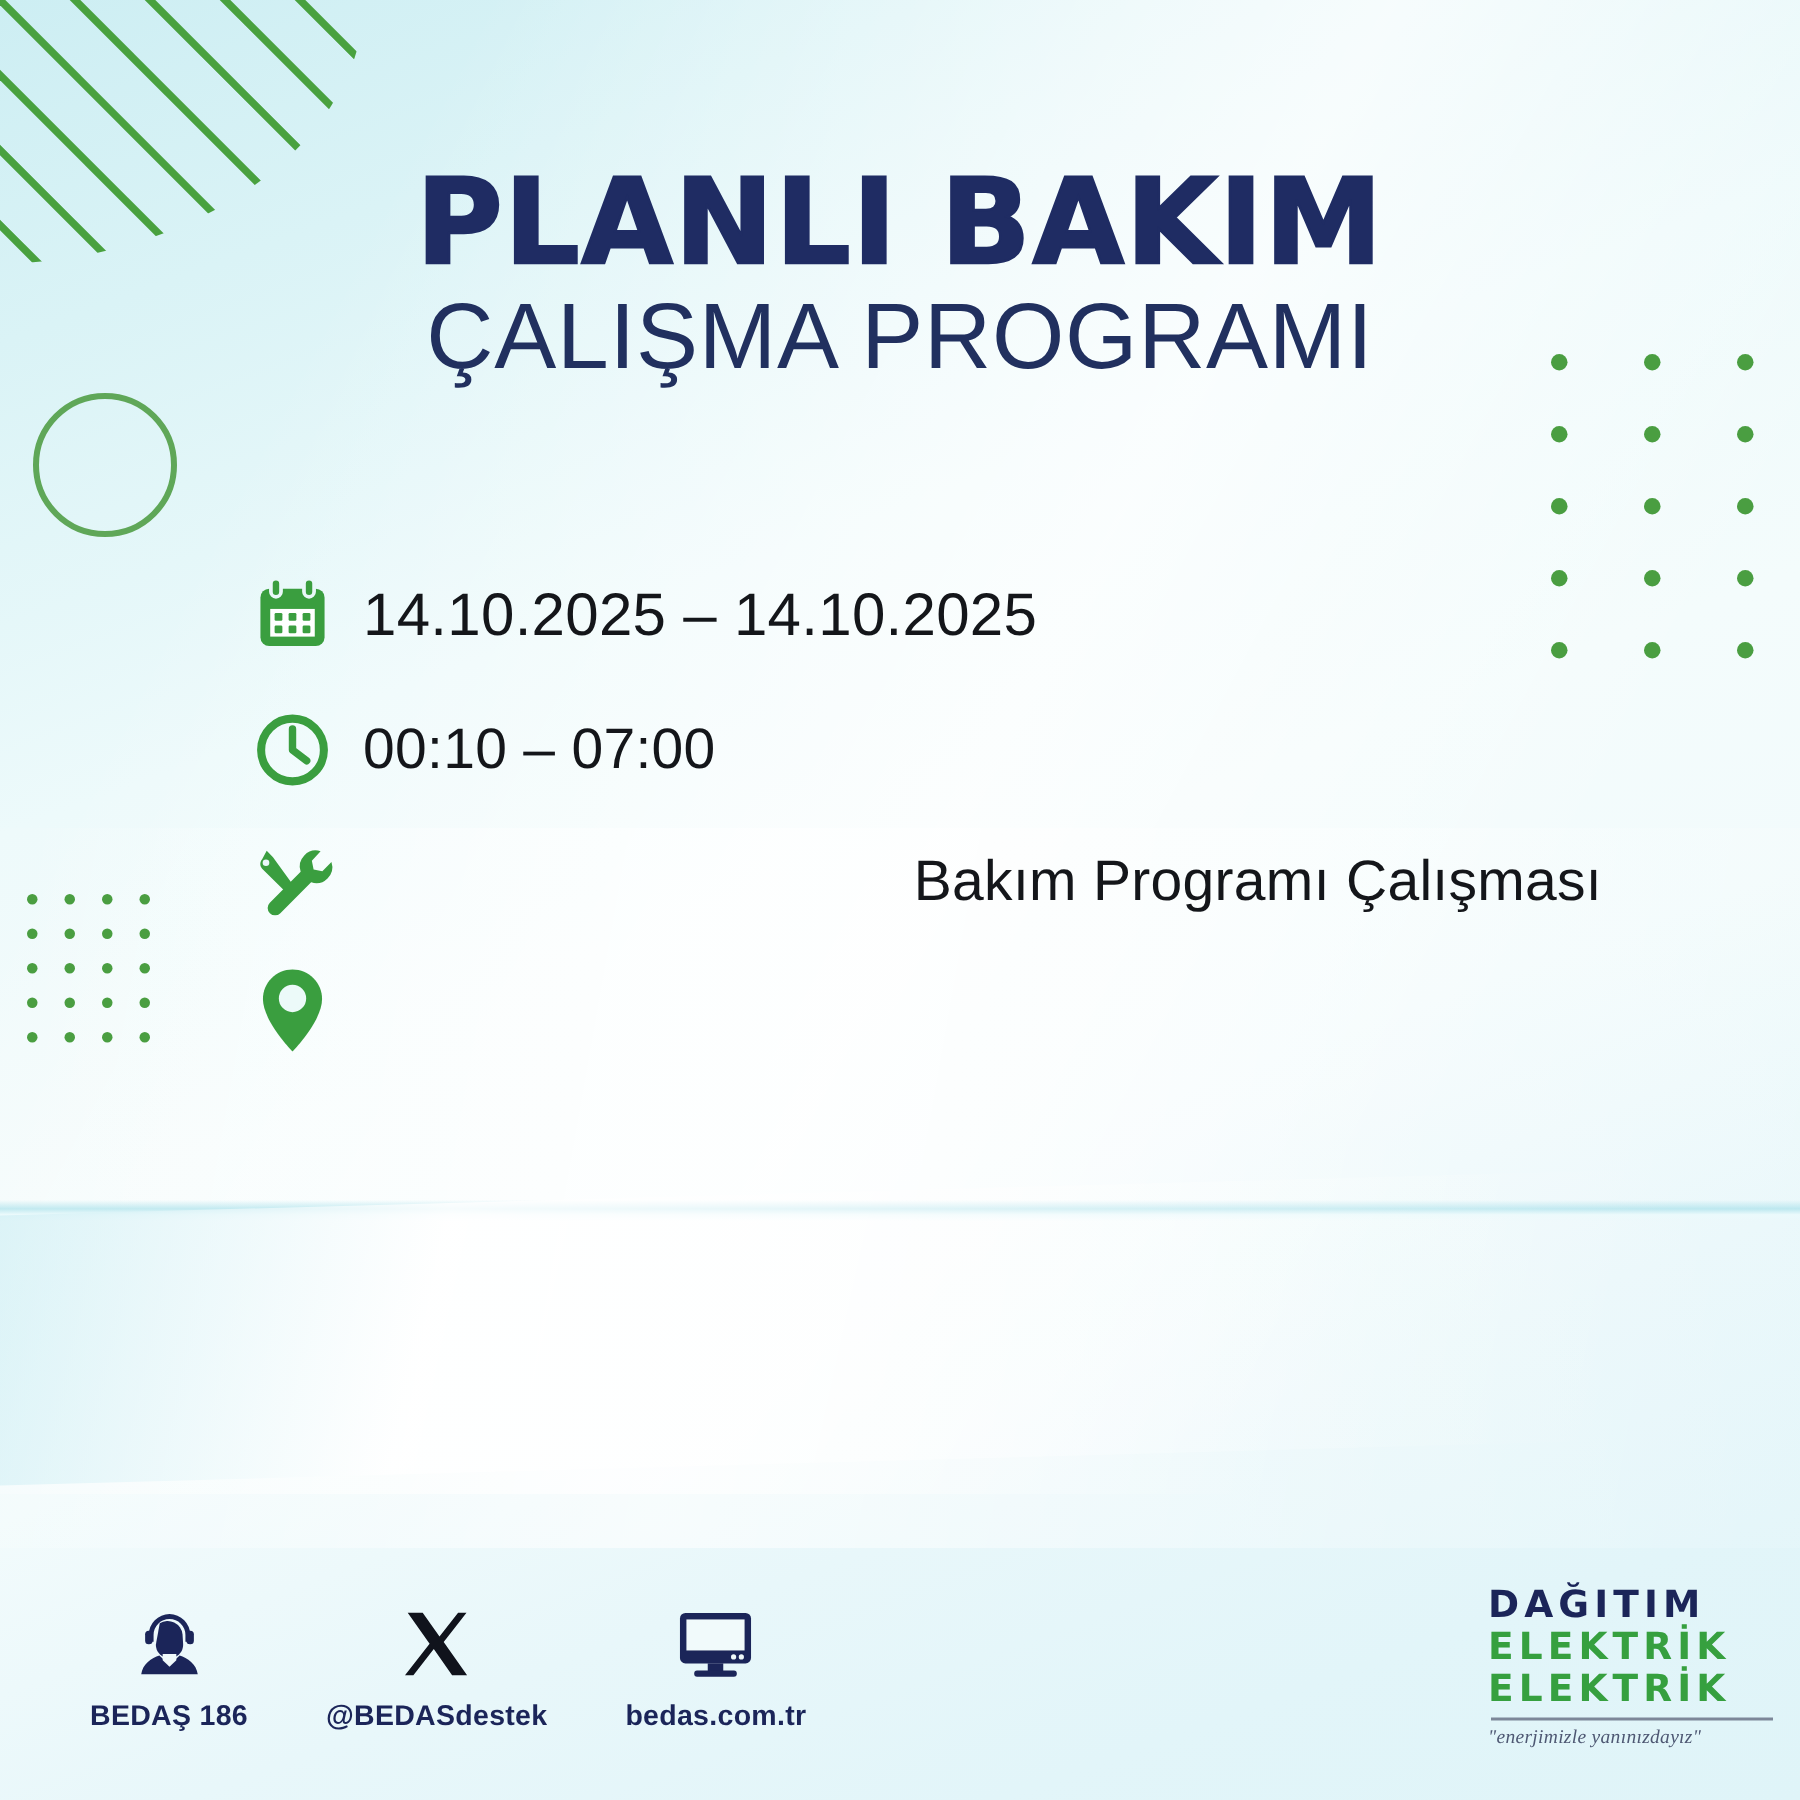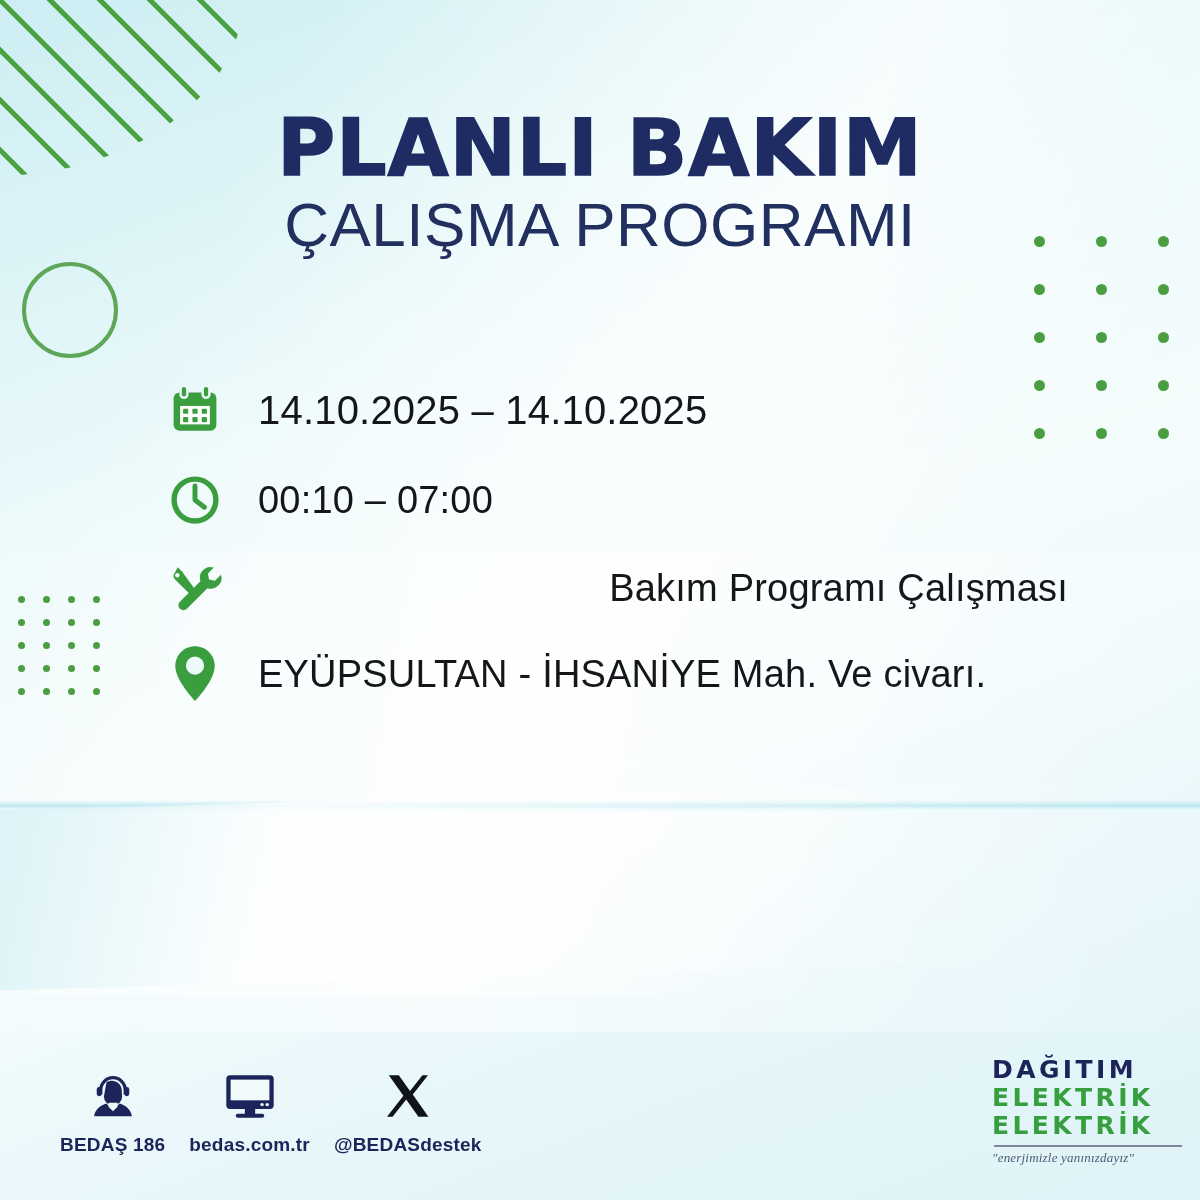--- a/index.html
+++ b/index.html
@@ -63,29 +63,29 @@
     font-size:62px;line-height:1;font-weight:normal;letter-spacing:.5px;
     color:#21305f;font-family:"Liberation Sans", sans-serif;
   }
 
   
   .info{position:absolute;left:168px;top:378px;width:900px;}
   .row{display:flex;align-items:center;min-height:64px;margin-bottom:26px;}
   .row .ic{width:74px;flex:0 0 74px;display:flex;align-items:center;justify-content:flex-start;}
   .row .tx{
     font-size:38px;color:#14161a;letter-spacing:.2px;
-    font-family:"Liberation Sans", sans-serif;white-space:nowrap;margin-left:16px;
+    font-family:"Liberation Sans", sans-serif;white-space:nowrap;
   }
   .row.r-date .tx{font-size:40px;}
   .row.r-time{margin-bottom:24px;}
   .row.r-work{margin-bottom:22px;justify-content:space-between;}
   .row.r-loc .tx{font-size:38px;}
 
   
-  .footer{position:absolute;left:60px;top:1066px;display:flex;align-items:flex-start;gap:24px;}
+  .footer{position:absolute;left:60px;top:1066px;display:flex;align-items:flex-start;gap:52px;}
   .fitem{width:auto;text-align:center;}
   .fitem .fic{height:60px;display:flex;align-items:center;justify-content:center;}
   .fitem .flab{
     margin-top:8px;font-size:19px;font-weight:bold;color:#1b2559;
     font-family:"Liberation Sans", sans-serif;letter-spacing:.2px;
   }
 
   
   .logo{position:absolute;right:18px;top:1056px;text-align:left;}
   .logo .l1{font-size:25px;font-weight:bold;color:#1b2559;letter-spacing:3.4px;font-family:"DejaVu Sans", sans-serif;line-height:1.12;}
@@ -221,21 +221,20 @@
       <span class="tx">Bakım Programı Çalışması</span>
     </div>
 
     <div class="row r-loc">
       <span class="ic">
         <svg width="54" height="60" viewBox="0 0 24 28">
           <path d="M12 1.1 C6.9 1.1 2.8 5.2 2.8 10.3 C2.8 17.2 12 26.6 12 26.6 C12 26.6 21.2 17.2 21.2 10.3 C21.2 5.2 17.1 1.1 12 1.1 Z" fill="#3a9e3f"></path>
           <circle cx="12" cy="10.1" r="4.25" fill="#ecfaf9"></circle>
         </svg>
       </span>
-      <span class="tx">EYÜPSULTAN - İHSANİYE Mah. Ve civarı.</span>
     </div>
 
   </div>
 
   <div class="footer">
 
     <div class="fitem">
       <span class="fic">
         <svg width="52" height="52" viewBox="0 0 24 24">
           <g fill="#1b2559">
@@ -246,41 +245,41 @@
             <path d="M3.3 21.3 c.4 -3.2 3.2 -5.1 5.6 -5.8 l3.1 3.0 l3.1 -3.0 c2.4 .7 5.2 2.6 5.6 5.8 Z"></path>
             <path d="M9.9 15.1 h4.2 v1.9 l-2.1 2.0 l-2.1 -2.0 Z" fill="#f0fafb"></path>
           </g>
         </svg>
       </span>
       <div class="flab">BEDAŞ 186</div>
     </div>
 
     <div class="fitem">
       <span class="fic">
+        <svg width="48" height="50" viewBox="0 0 24 24">
+          <path d="M2.4 1.6 H7.4 L13.0 9.5 L19.2 1.6 H22.0 L14.4 11.3 L22.2 22.4 H17.2 L11.1 13.7 L4.3 22.4 H1.5 L9.7 11.9 Z" fill="#10131c"></path>
+        </svg>
+      </span>
+      <div class="flab">@BEDASdestek</div>
+    </div>
+
+    <div class="fitem">
+      <span class="fic">
         <svg width="56" height="52" viewBox="0 0 26 24">
           <rect x="2.0" y="2.4" width="22" height="15.6" rx="1.7" fill="#1b2559"></rect>
           <rect x="4.0" y="4.4" width="18" height="9.6" fill="#f1fafb"></rect>
           <circle cx="18.6" cy="16.0" r=".8" fill="#f1fafb"></circle>
           <circle cx="21.0" cy="16.0" r=".8" fill="#f1fafb"></circle>
           <rect x="10.6" y="18.0" width="4.8" height="2.6" fill="#1b2559"></rect>
           <rect x="6.4" y="20.2" width="13.2" height="1.9" rx=".9" fill="#1b2559"></rect>
         </svg>
       </span>
       <div class="flab">bedas.com.tr</div>
     </div>
 
-    <div class="fitem">
-      <span class="fic">
-        <svg width="48" height="50" viewBox="0 0 24 24">
-          <path d="M2.4 1.6 H7.4 L13.0 9.5 L19.2 1.6 H22.0 L14.4 11.3 L22.2 22.4 H17.2 L11.1 13.7 L4.3 22.4 H1.5 L9.7 11.9 Z" fill="#10131c"></path>
-        </svg>
-      </span>
-      <div class="flab">@BEDASdestek</div>
-    </div>
-
   </div>
 
   <div class="logo">
     <div class="l1">DAĞITIM</div>
     <div class="l2">ELEKTRİK</div>
     <div class="l3">ELEKTRİK</div>
     <div class="rule"></div>
     <div class="tag">"enerjimizle yanınızdayız"</div>
   </div>
 

